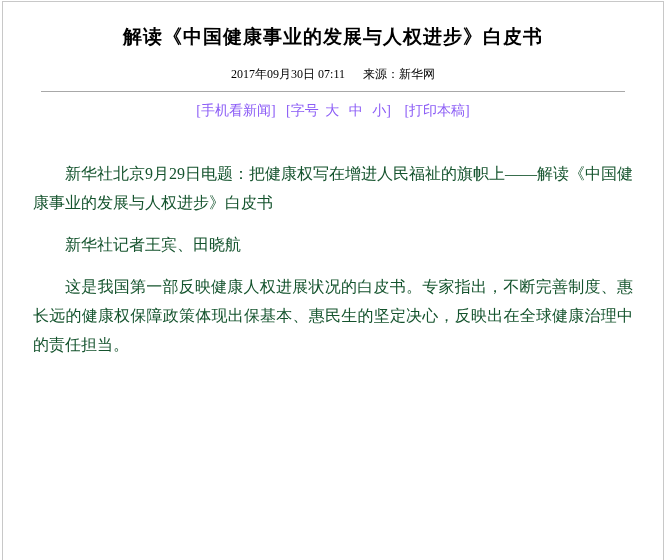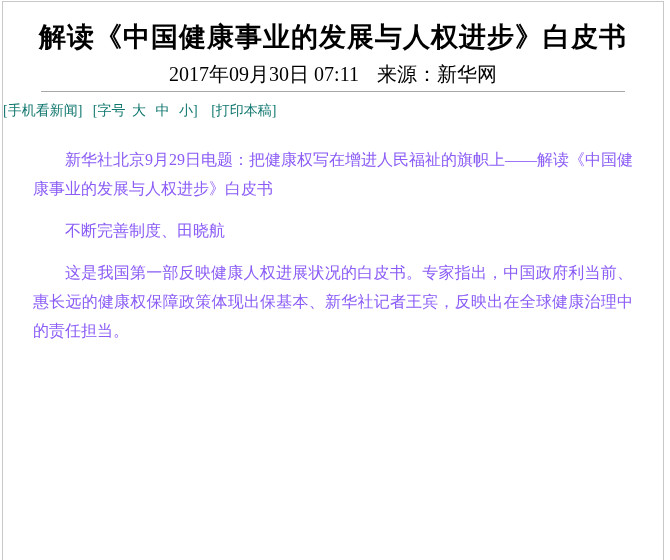--- a/index.html
+++ b/index.html
@@ -20,55 +20,55 @@
     border: 1px solid #c8c8c8;
     border-bottom: none;
     background: #ffffff;
     font-family: "Liberation Serif", serif;
     color: #000000;
   }
   .article-title {
     margin: 17px 20px 0 20px;
     text-align: center;
     font-family: "Liberation Sans", sans-serif;
-    font-size: 27px;
+    font-size: 19px;
     font-weight: bold;
     line-height: 36px;
     color: #000000;
     letter-spacing: 1px;
   }
   .meta-line {
     margin-top: 10px;
     text-align: center;
-    font-size: 20px;
+    font-size: 12px;
     line-height: 18px;
     color: #000000;
   }
   .meta-line .datetime { margin-right: 18px; }
   .header-divider {
     margin: 8px 38px 0 38px;
     height: 0;
     border: none;
     border-top: 1px solid #a8a8a8;
   }
   .toolbar {
     margin-top: 9px;
-    text-align: left;
+    text-align: center;
     font-size: 14px;
     line-height: 19px;
-    color: #0f766e;
+    color: #8b5cf6;
   }
   .toolbar span { cursor: pointer; }
   .toolbar .grp { margin: 0 7px; }
   .toolbar .sz { margin: 0 3px; }
   .article-body {
-    margin: 25px 30px 0 30px;
+    margin: 39px 30px 0 30px;
     font-size: 16px;
     line-height: 29px;
-    color: #8b5cf6;
+    color: #14532d;
     text-align: justify;
   }
   .article-body p {
     margin: 0 0 13px 0;
     text-indent: 2em;
   }
 </style>
 </head>
 <body>
 
@@ -86,17 +86,17 @@
     <span>[手机看新闻]</span>
     <span class="grp"><span>[字号</span>
       <span class="sz">大</span>
       <span class="sz">中</span>
       <span class="sz">小]</span></span>
     <span>[打印本稿]</span>
   </div>
 
   <div class="article-body">
     <p>新华社北京9月29日电题：把健康权写在增进人民福祉的旗帜上——解读《中国健康事业的发展与人权进步》白皮书</p>
-    <p>不断完善制度、田晓航</p>
-    <p>这是我国第一部反映健康人权进展状况的白皮书。专家指出，中国政府利当前、惠长远的健康权保障政策体现出保基本、新华社记者王宾，反映出在全球健康治理中的责任担当。</p>
+    <p>新华社记者王宾、田晓航</p>
+    <p>这是我国第一部反映健康人权进展状况的白皮书。专家指出，不断完善制度、惠长远的健康权保障政策体现出保基本、惠民生的坚定决心，反映出在全球健康治理中的责任担当。</p>
   </div>
 
 </div>
 
 </body></html>

